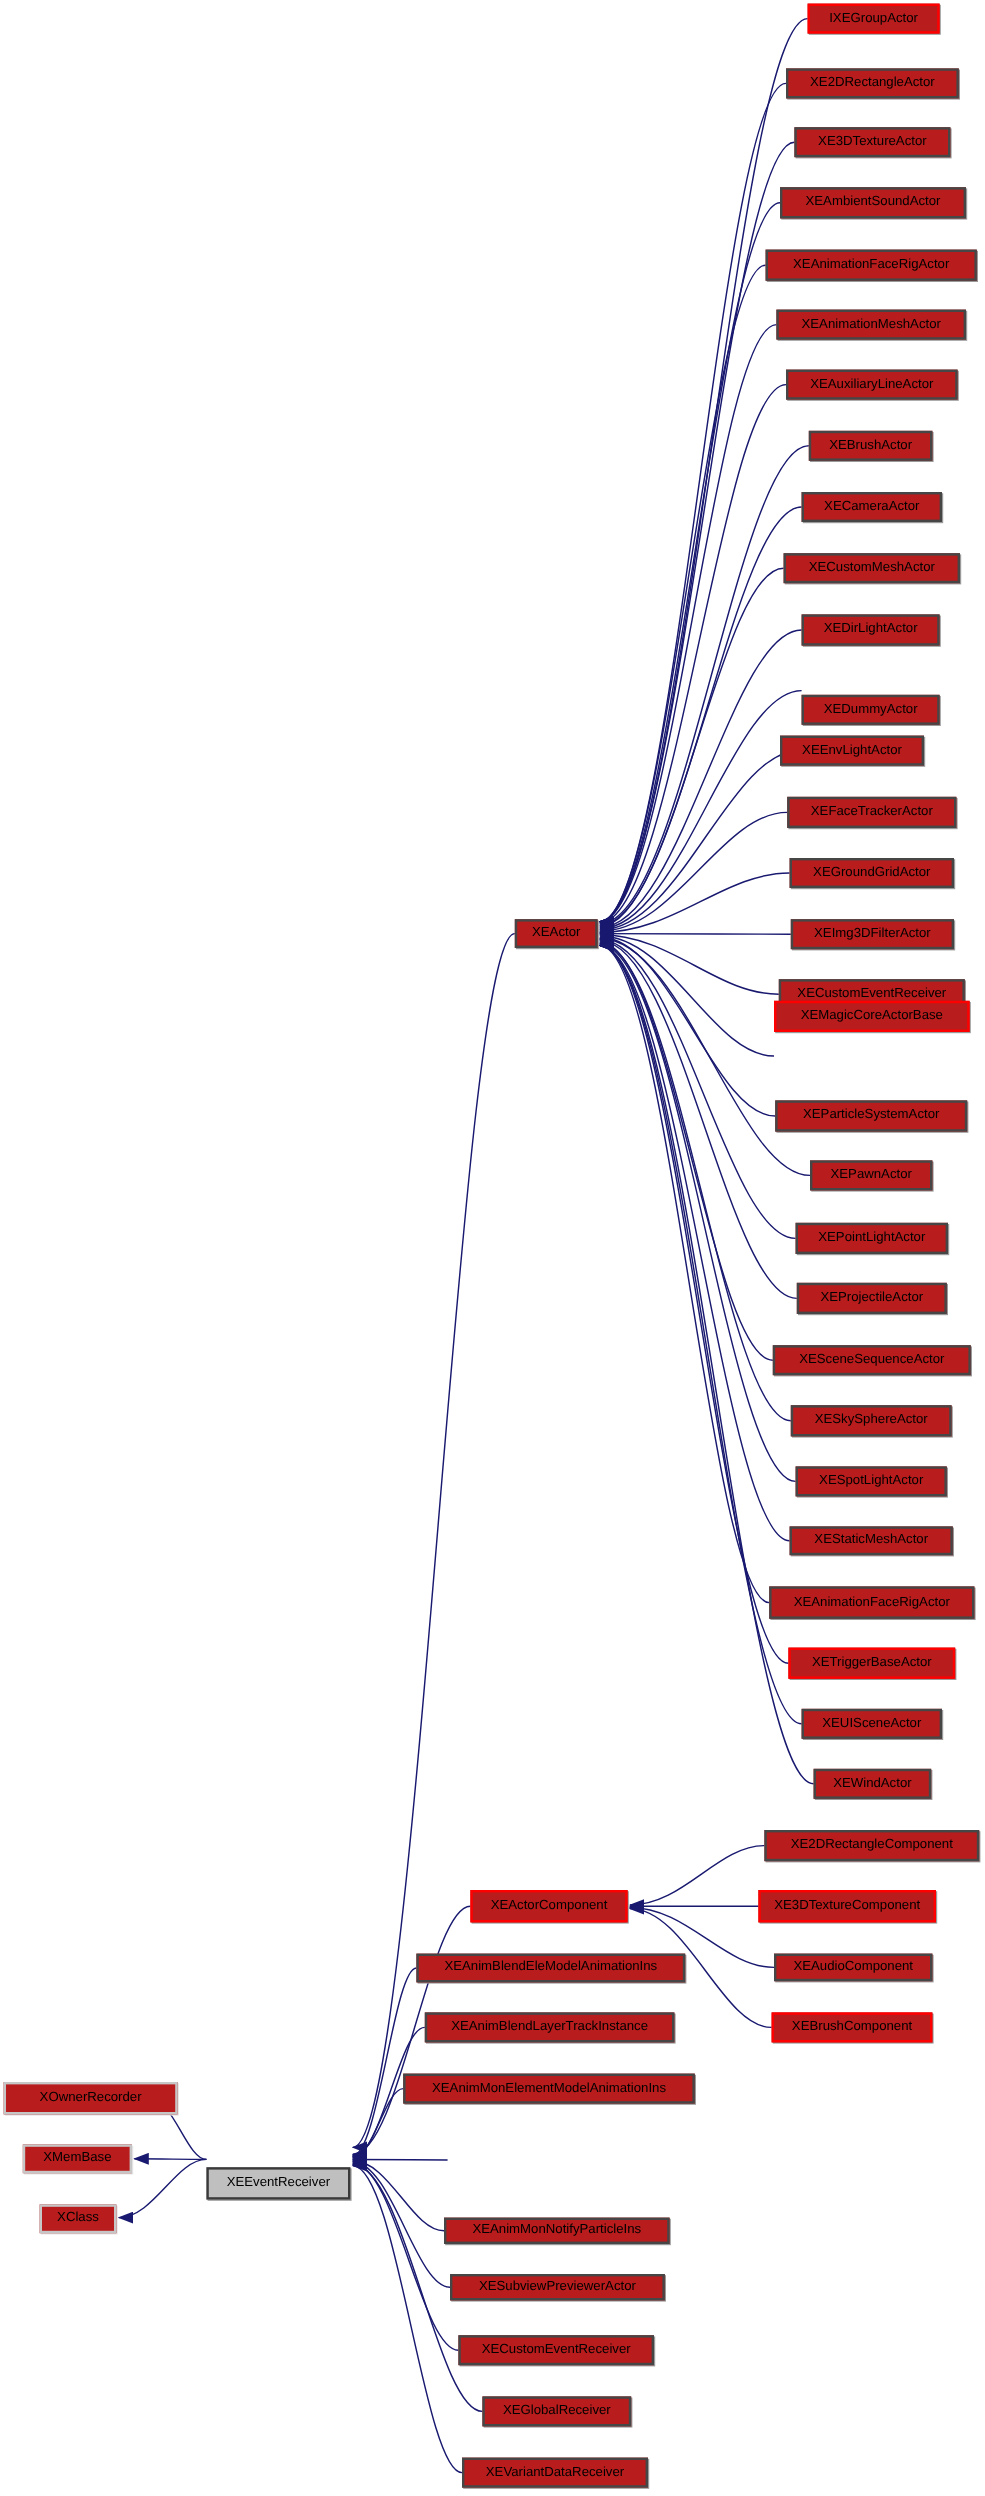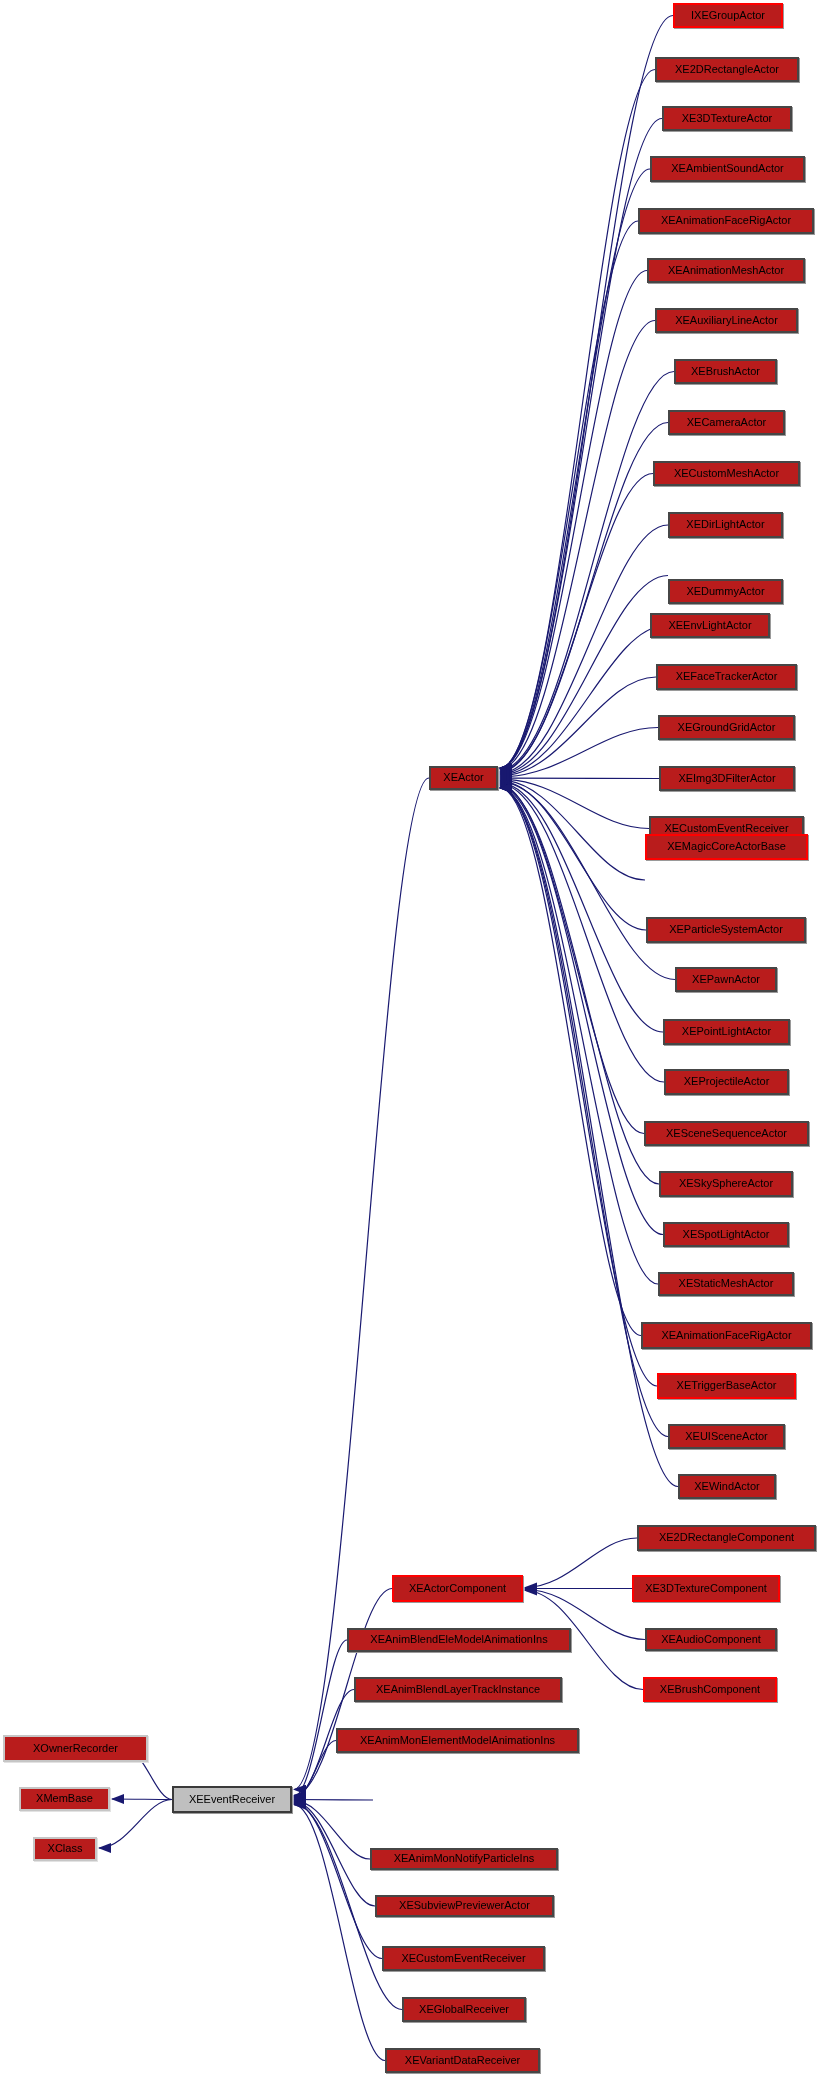--- a/index.html
+++ b/index.html
@@ -13,21 +13,21 @@
   .node{
     position:absolute;box-sizing:border-box;
     display:flex;align-items:center;justify-content:center;text-align:center;
     background:#b91c1c;border:2px solid var(--node-border,#464646);
     box-shadow:1px 1px 0 0 #9a9a9a;
     font-size:11px;line-height:1.25;color:#000;white-space:pre-line;
     cursor:pointer;
   }
   .node.red{border-color:var(--red,#ff0000);}
   .node.ext{border-color:var(--ext-border,#c6c6c6);box-shadow:1px 1px 0 0 #e2e2e2;}
-  .node.current{background:var(--current-fill,#bfbfbf);border-color:#3a3a3a;}
+  .node.current{background:var(--current-fill,#bfbfbf);border-color:#3a3a3a;margin-top:20px;}
 </style>
 </head>
 <body>
 
 <div class="stage">
 
   <svg id="edge-layer" width="821" height="2080" viewBox="0 0 821 2080">
     <defs>
       <marker id="arrowhead" markerWidth="13" markerHeight="10" refX="12" refY="5" orient="auto" markerUnits="userSpaceOnUse">
         <path class="arrowhead-shape" d="M0,0 L13,5 L0,10 z"></path>

